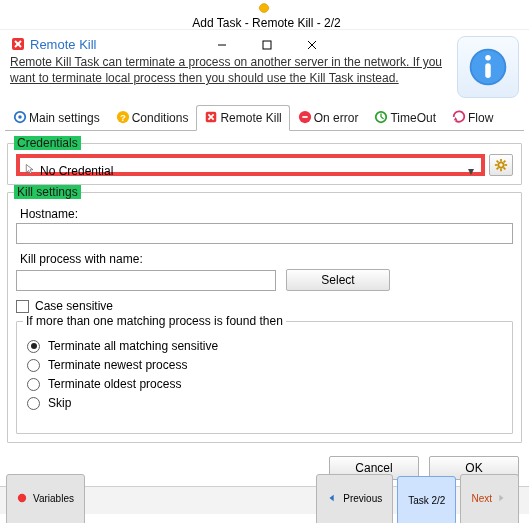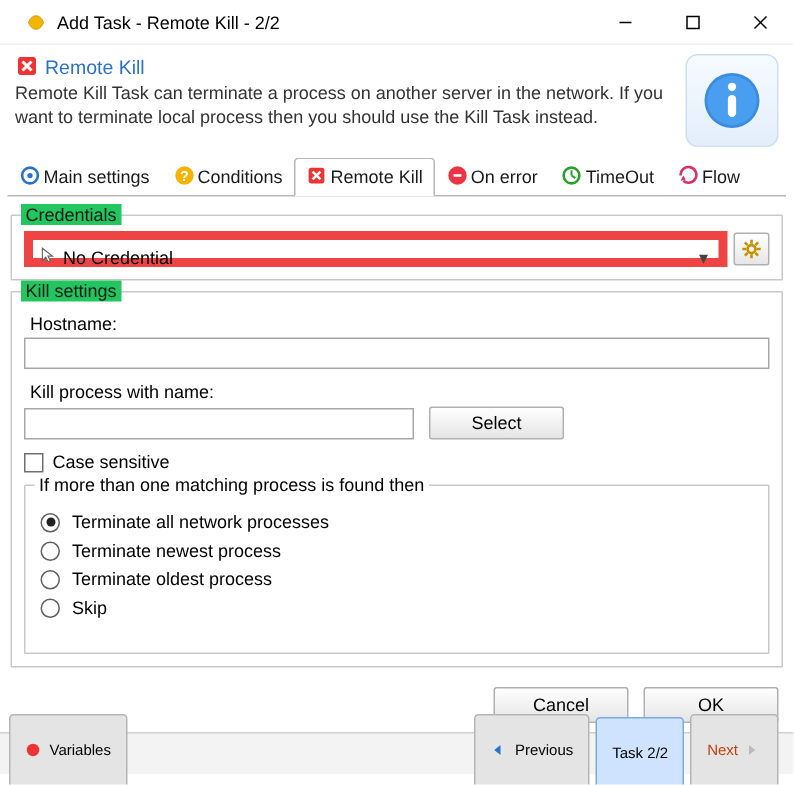--- a/index.html
+++ b/index.html
@@ -1,42 +1,42 @@
 <!DOCTYPE html>
 <html><head>
 <meta charset="utf-8">
 <style>
   * { box-sizing: border-box; font-family: "Segoe UI", Tahoma, sans-serif; }
   body { margin: 0; background: #fff; width: 529px; height: 523px; overflow: hidden; font-size: 12px; color: #000; }
-  .titlebar { height: 30px; display: flex; align-items: center; padding-left: 16px; background: #fff; border-bottom: 1px solid #f0f0f0; }
+  .titlebar { height: 30px; display: flex; align-items: center; padding-left: 4px; background: #fff; border-bottom: 1px solid #f0f0f0; flex-direction: column; }
   .titlebar .app-icon { width: 16px; height: 16px; margin-right: 6px; }
   .titlebar .title { flex: 1; color: #000; }
   .winbtns { display: flex; }
   .winbtn { width: 45px; height: 30px; display: flex; align-items: center; justify-content: center; }
   .header { padding: 6px 10px 6px 10px; display: flex; align-items: flex-start; }
   .header-text { flex: 1; }
   .header-title { color: #2a72c8; font-weight: normal; font-size: 13px; display: flex; align-items: center; gap: 4px; }
-  .header-desc { color: #333; line-height: 1.35; margin-top: 2px; }
+  .header-desc { color: #333; line-height: 1.35; margin-top: 2px; text-decoration: underline; }
   .info-badge { width: 62px; height: 62px; border: 1px solid #cfdff1; border-radius: 8px; background: linear-gradient(#f6fbff,#e3eefb); display:flex; align-items:center; justify-content:center; margin-left:8px; }
   .tabbar { display: flex; border-bottom: 1px solid #b7b7b7; margin: 0 5px; }
   .tab { display:flex; align-items:center; gap:0; padding:4px 7px; font-size:12px; color:#1a1a1a; border:1px solid transparent; border-bottom:none; cursor:default; }
   .tab.active { background:#fff; border:1px solid #b7b7b7; border-bottom:1px solid #fff; position:relative; top:1px; border-radius:3px 3px 0 0;}
   .tabtxt { white-space:nowrap; }
   .group { border:1px solid #c9c9c9; margin:7px; position:relative; padding:10px 8px 8px 8px; border-radius:1px;}
   .group > .legend { position:absolute; top:-8px; left:6px; background:#22c55e; padding:0 3px; color:#1a1a1a; font-size:12px; }
   .cred-row { display:flex; gap:4px; align-items:center; }
-  .combo { flex:1; display:flex; align-items:center; border:6px solid #ef4444; height:22px; background:#fff; padding:12px 2px 0 4px; }
+  .combo { flex:1; display:flex; align-items:center; border:4px solid #ef4444; height:22px; background:#fff; padding:12px 2px 0 4px; }
   .combo .val { flex:1; }
   .combo .arrow { width:16px; text-align:center; color:#444; }
   .gearbtn { width:24px; height:22px; border:1px solid #b0b0b0; background:linear-gradient(#fff,#e6e6e6); display:flex; align-items:center; justify-content:center; border-radius:2px;}
   .field-label { margin:4px 0 2px 4px; }
   .txtinput { width:100%; border:1px solid #a7a7a7; height:21px; padding:0 4px; font-size:12px; }
   .row2 { display:flex; gap:10px; align-items:center; margin-top:3px; }
   .row2 .txtinput { width:260px; }
-  .selbtn { width:90px; height:22px; border:1px solid #b0b0b0; background:linear-gradient(#fefefe,#e5e5e5); border-radius:2px; text-align:center; line-height:20px; font-size:12px;}
+  .selbtn { width:104px; height:22px; border:1px solid #b0b0b0; background:linear-gradient(#fefefe,#e5e5e5); border-radius:2px; text-align:center; line-height:20px; font-size:12px;}
   .chk { display:flex; align-items:center; gap:6px; margin-top:8px; }
   .chkbox { width:13px; height:13px; border:1px solid #707070; background:#fff; }
   .subgroup { border:1px solid #c9c9c9; margin-top:8px; position:relative; padding:12px 10px 18px 10px; border-radius:1px;}
   .subgroup > .legend { position:absolute; top:-8px; left:6px; background:#fff; padding:0 3px; font-size:12px; }
   .radio { display:flex; align-items:center; gap:8px; margin:5px 0; }
   .radiobox { width:13px; height:13px; border:1px solid #606060; border-radius:50%; background:#fff; display:flex; align-items:center; justify-content:center; }
   .radiobox.checked::after { content:''; width:6px; height:6px; background:#222; border-radius:50%; display:block;}
   .footer-btns { display:flex; justify-content:flex-end; gap:10px; padding:6px 10px;}
   .btn { width:90px; height:24px; border:1px solid #b0b0b0; background:linear-gradient(#fefefe,#e5e5e5); border-radius:2px; text-align:center; line-height:22px; font-size:12px;}
   .bottombar { display:flex; align-items:center; border-top:1px solid #cfcfcf; background:#f3f3f3; height:28px; padding:0 6px; gap:0; }
@@ -185,21 +185,21 @@
     <div class="selbtn">Select</div>
   </div>
   <div class="chk">
     <span class="chkbox"></span>
     <span>Case sensitive</span>
   </div>
   <div class="subgroup">
     <div class="legend">If more than one matching process is found then</div>
     <div class="radio">
       <span class="radiobox checked"></span>
-      <span>Terminate all network processes</span>
+      <span>Terminate all matching sensitive</span>
     </div>
     <div class="radio">
       <span class="radiobox"></span>
       <span>Terminate newest process</span>
     </div>
     <div class="radio">
       <span class="radiobox"></span>
       <span>Terminate oldest process</span>
     </div>
     <div class="radio">

